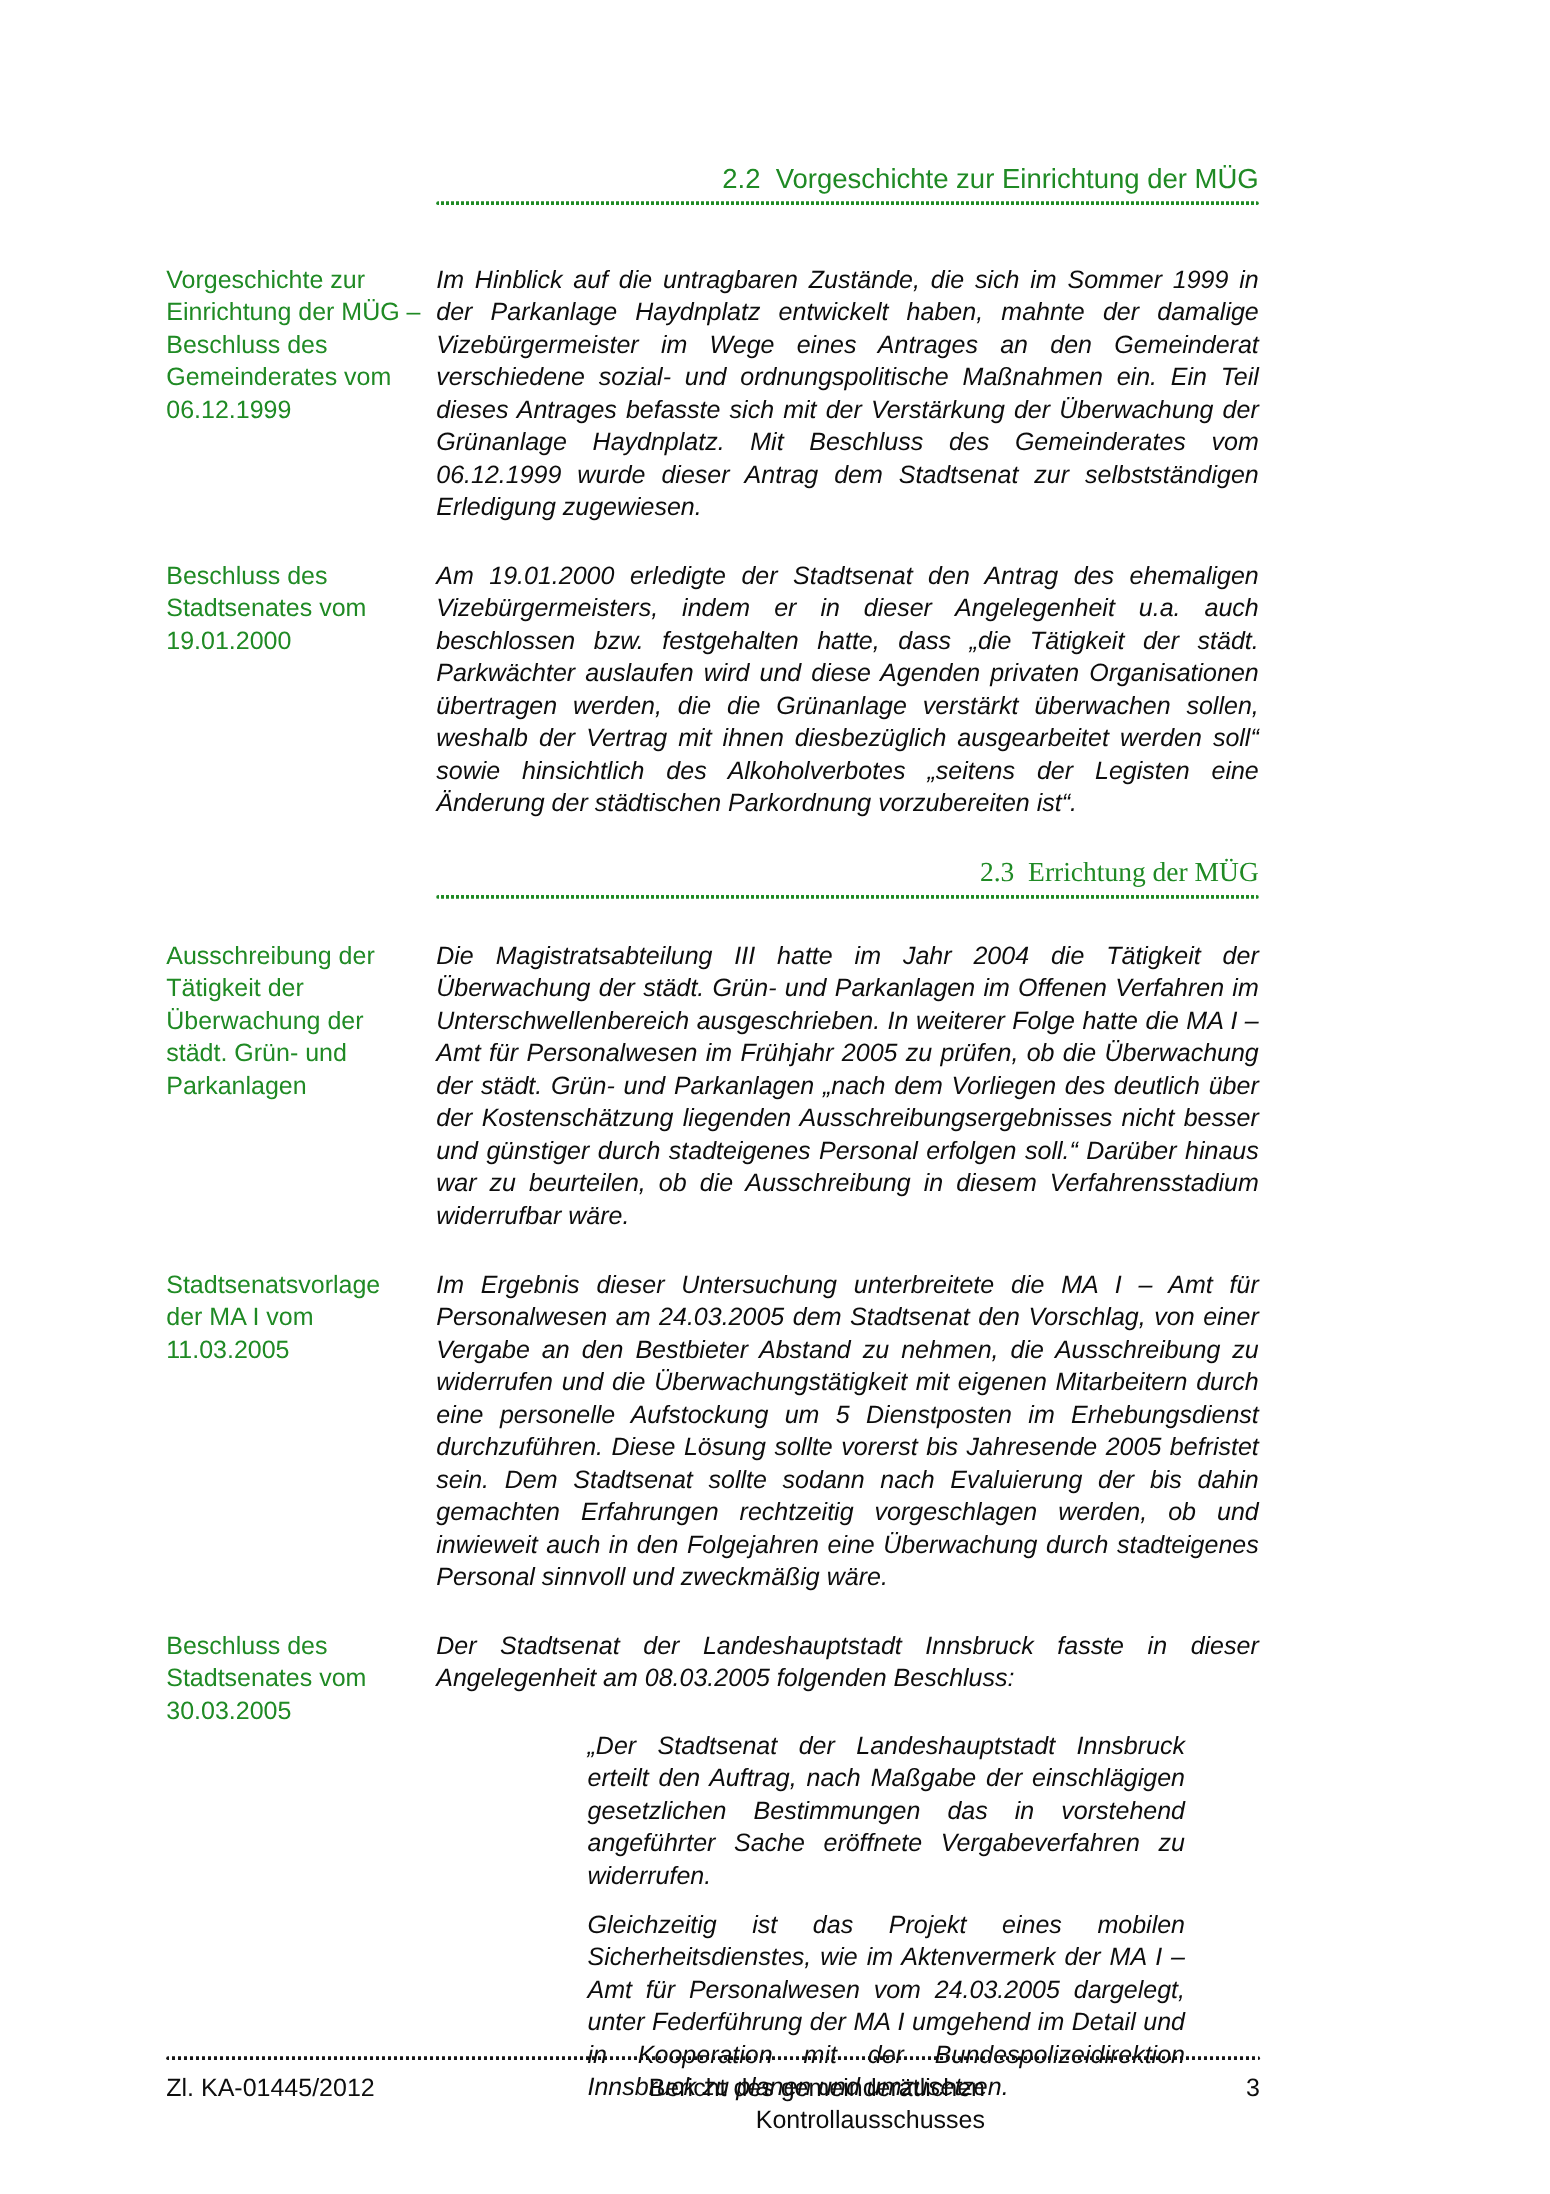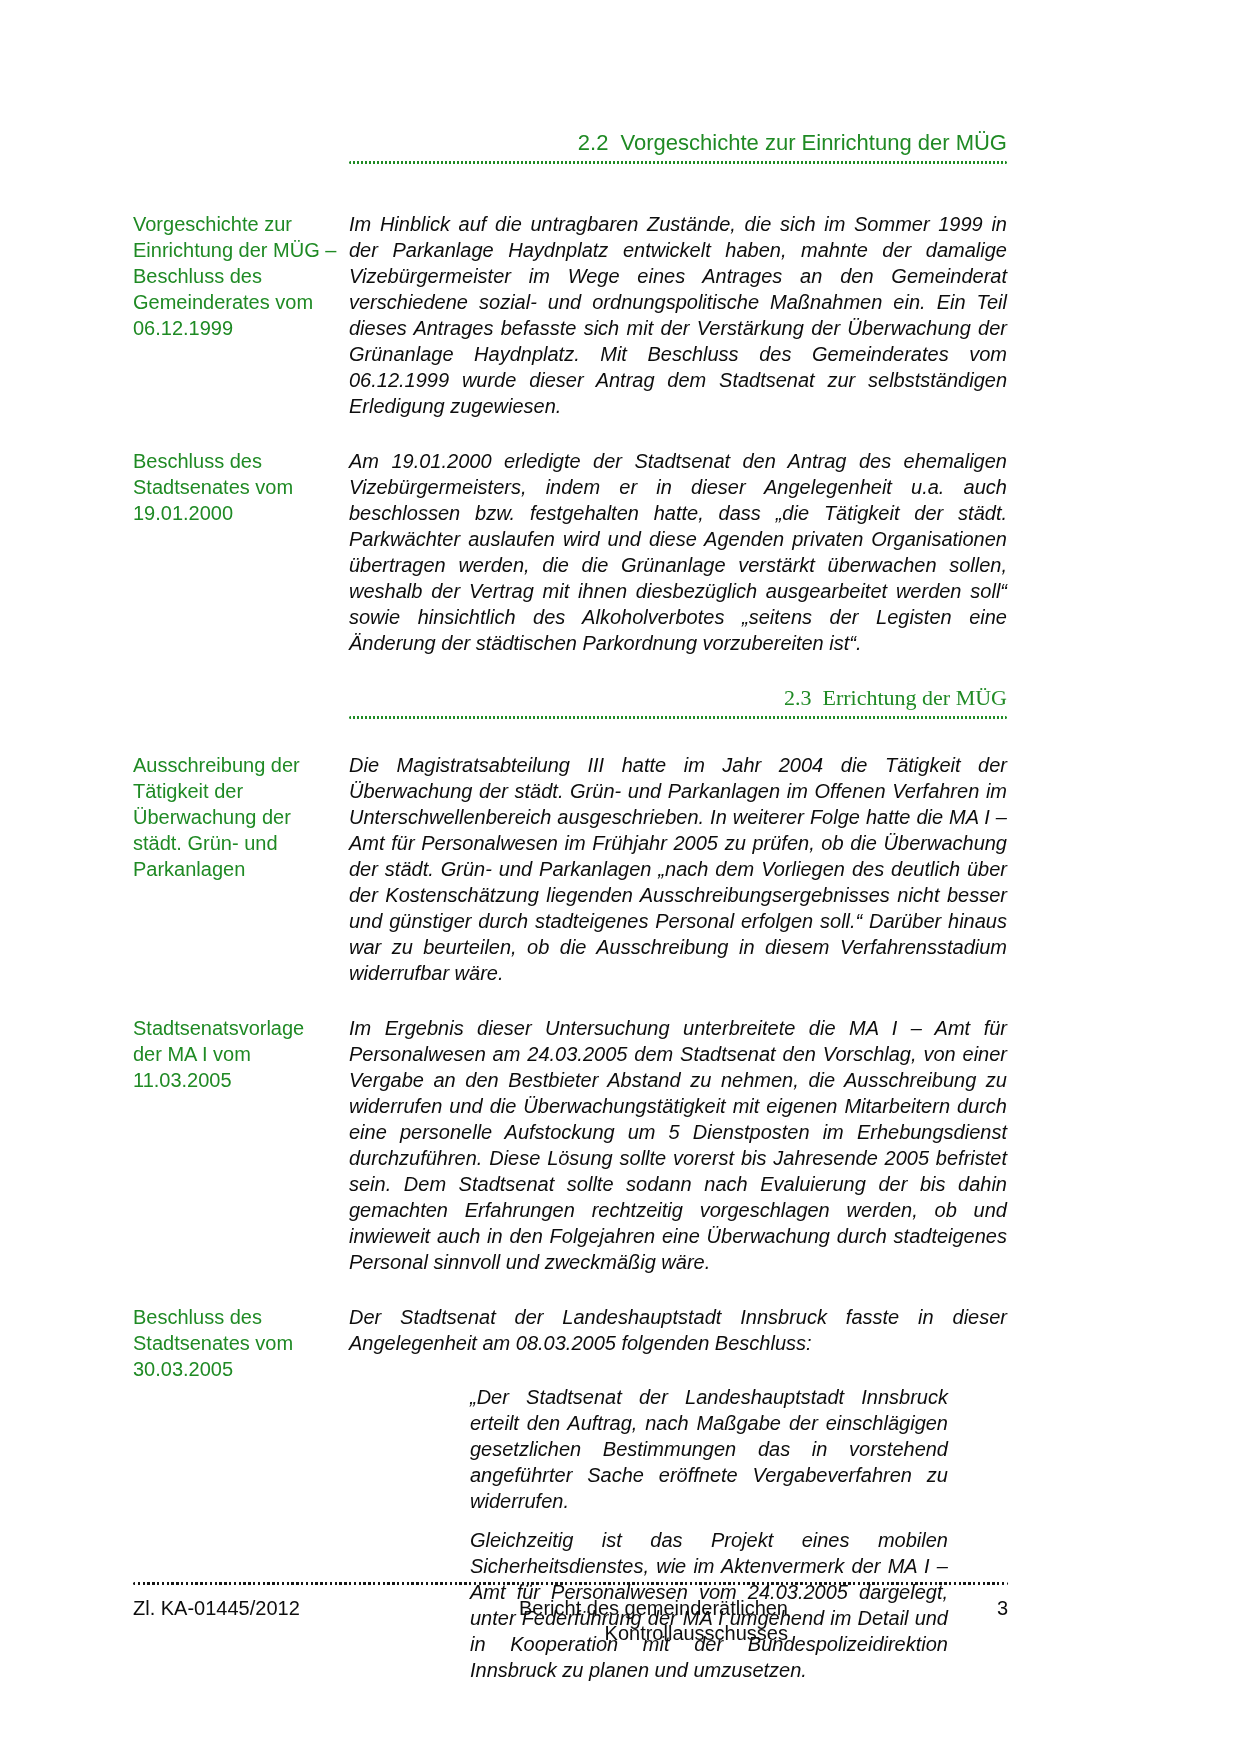--- a/index.html
+++ b/index.html
@@ -42,21 +42,21 @@
   }
   .body-col p + p { margin-top: 28px; }
   .quote {
     margin-left: 121px; width: 478px;
     text-align: justify;
   }
   .quote.q-first { margin-top: 28px; }
   .quote.q-next { margin-top: 13px; }
 
   
-  .footer { position: absolute; left: 133px; top: 1582px; width: 875px; }
+  .footer { position: absolute; left: 133px; top: 1645px; width: 875px; }
   .f-rule {
     height: 3px;
     background-image: repeating-linear-gradient(to right, #161616 0 2.4px, transparent 2.4px 4.8px);
   }
   .f-line { display: flex; margin-top: 11px; font-size: 20px; line-height: 25px; color: #0d0d0d; }
   .f-left  { flex: 0 0 220px; text-align: left; }
   .f-center{ flex: 1 1 auto; text-align: right; }
   .f-right { flex: 0 0 220px; text-align: right; }
 </style>
 </head>

